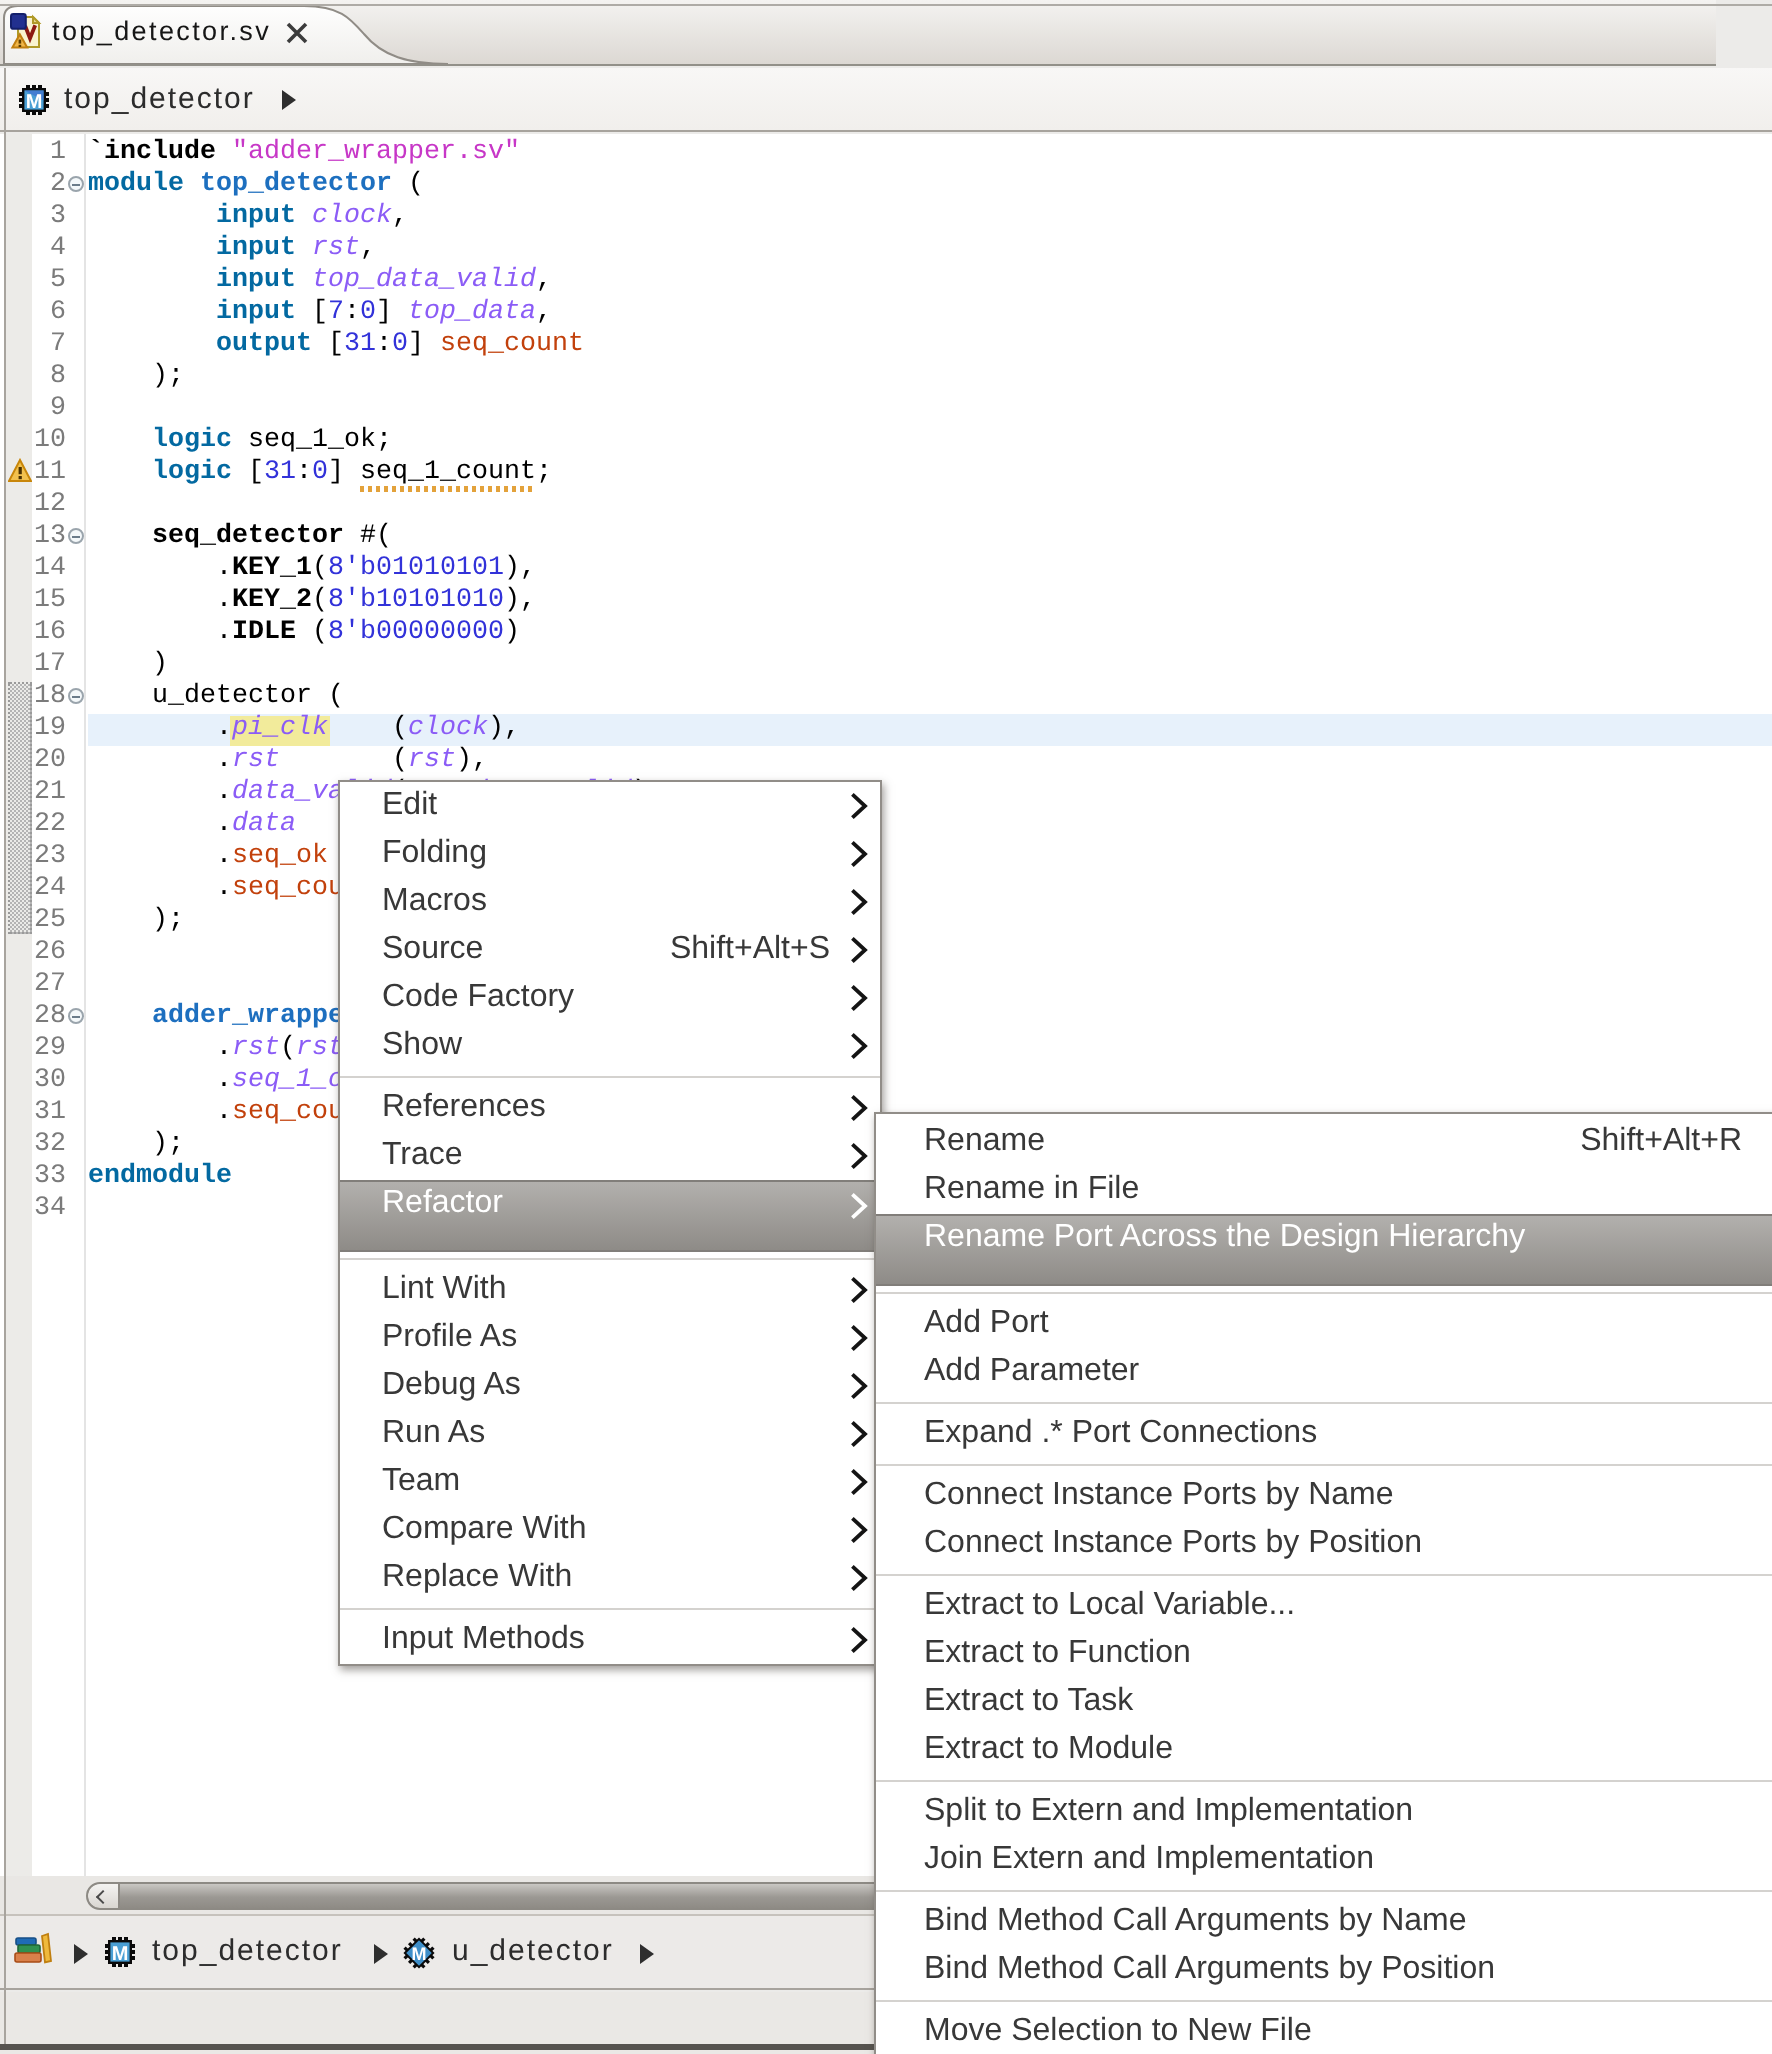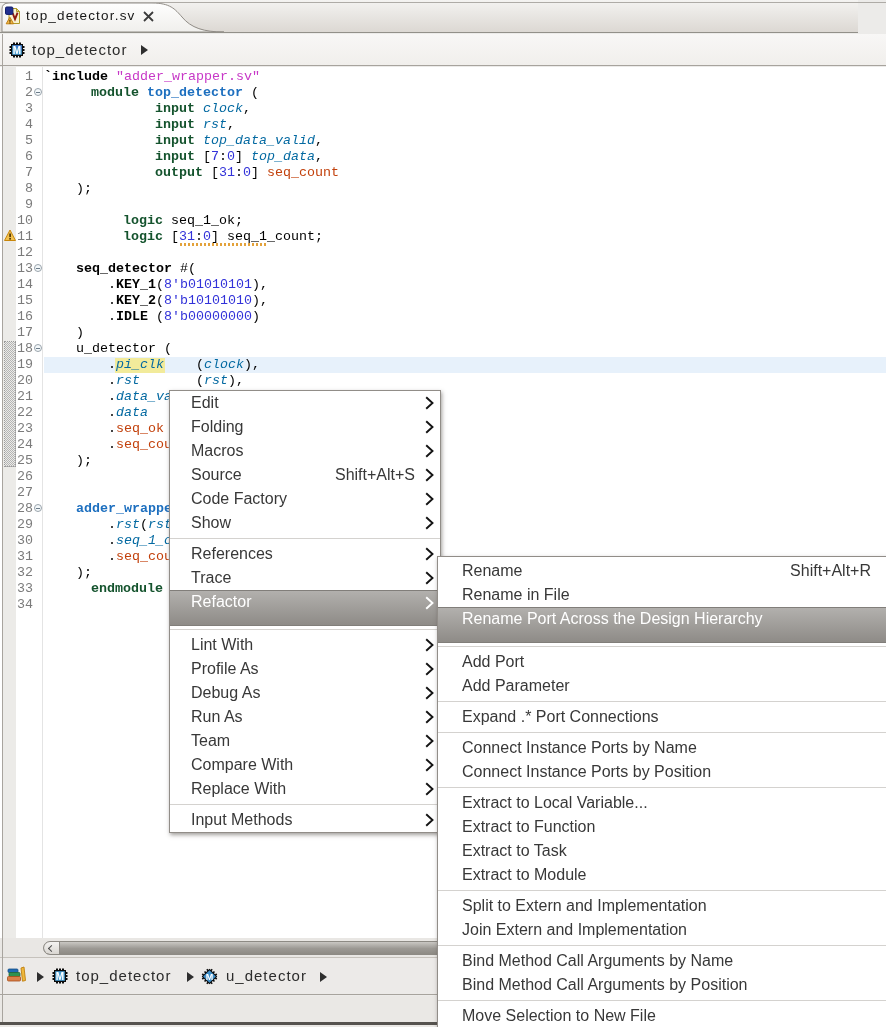--- a/index.html
+++ b/index.html
@@ -29,25 +29,25 @@
   border:1px dotted #9a9a9a; }
 #lnums { left:0; top:2px; width:33px; text-align:right; color:#7b7b7b;
   font-family:"Liberation Mono",monospace; font-size:13.3333px; line-height:16px;
   white-space:pre; }
 #curline { left:44px; top:290px; width:842px; height:16px; background:#e7f1fb; }
 #occur { left:115px; top:291px; width:50px; height:15px; background:#f2eb9b; }
 #code { left:44px; top:2px; font-family:"Liberation Mono",monospace;
   font-size:13.3333px; line-height:16px; white-space:pre; color:#000; }
 #squig { left:180px; top:176px; width:88px; height:3px;
   background:repeating-linear-gradient(90deg,#e3a23b 0 2px,transparent 2px 4px); }
-.kw { color:#14532d; font-weight:bold;padding-left:47px; }
+.kw { color:#0369a1; font-weight:bold; }
 .mod { color:#1d6fbf; font-weight:bold; }
 .str { color:#c737c7; }
 .num { color:#3232d9; }
-.port { color:#0369a1; font-style:italic; }
+.port { color:#8b5cf6; font-style:italic; }
 .sig { color:#c2410c; }
 .b { font-weight:bold; }
 .fold { position:absolute; width:8px; height:8px; border:1px solid #9aa4ac;
   border-radius:50%; background:#f4f8fa; }
 .fold::after { content:""; position:absolute; left:1px; top:2.6px; width:4px; height:1px;
   background:#6b7c8a; }
 
 
 #sbzone { left:0; top:938px; width:886px; height:19px; background:#e9e7e4; }
 #sbar { left:43px; top:941px; width:843px; height:14px; border:1px solid #8d8a84;

